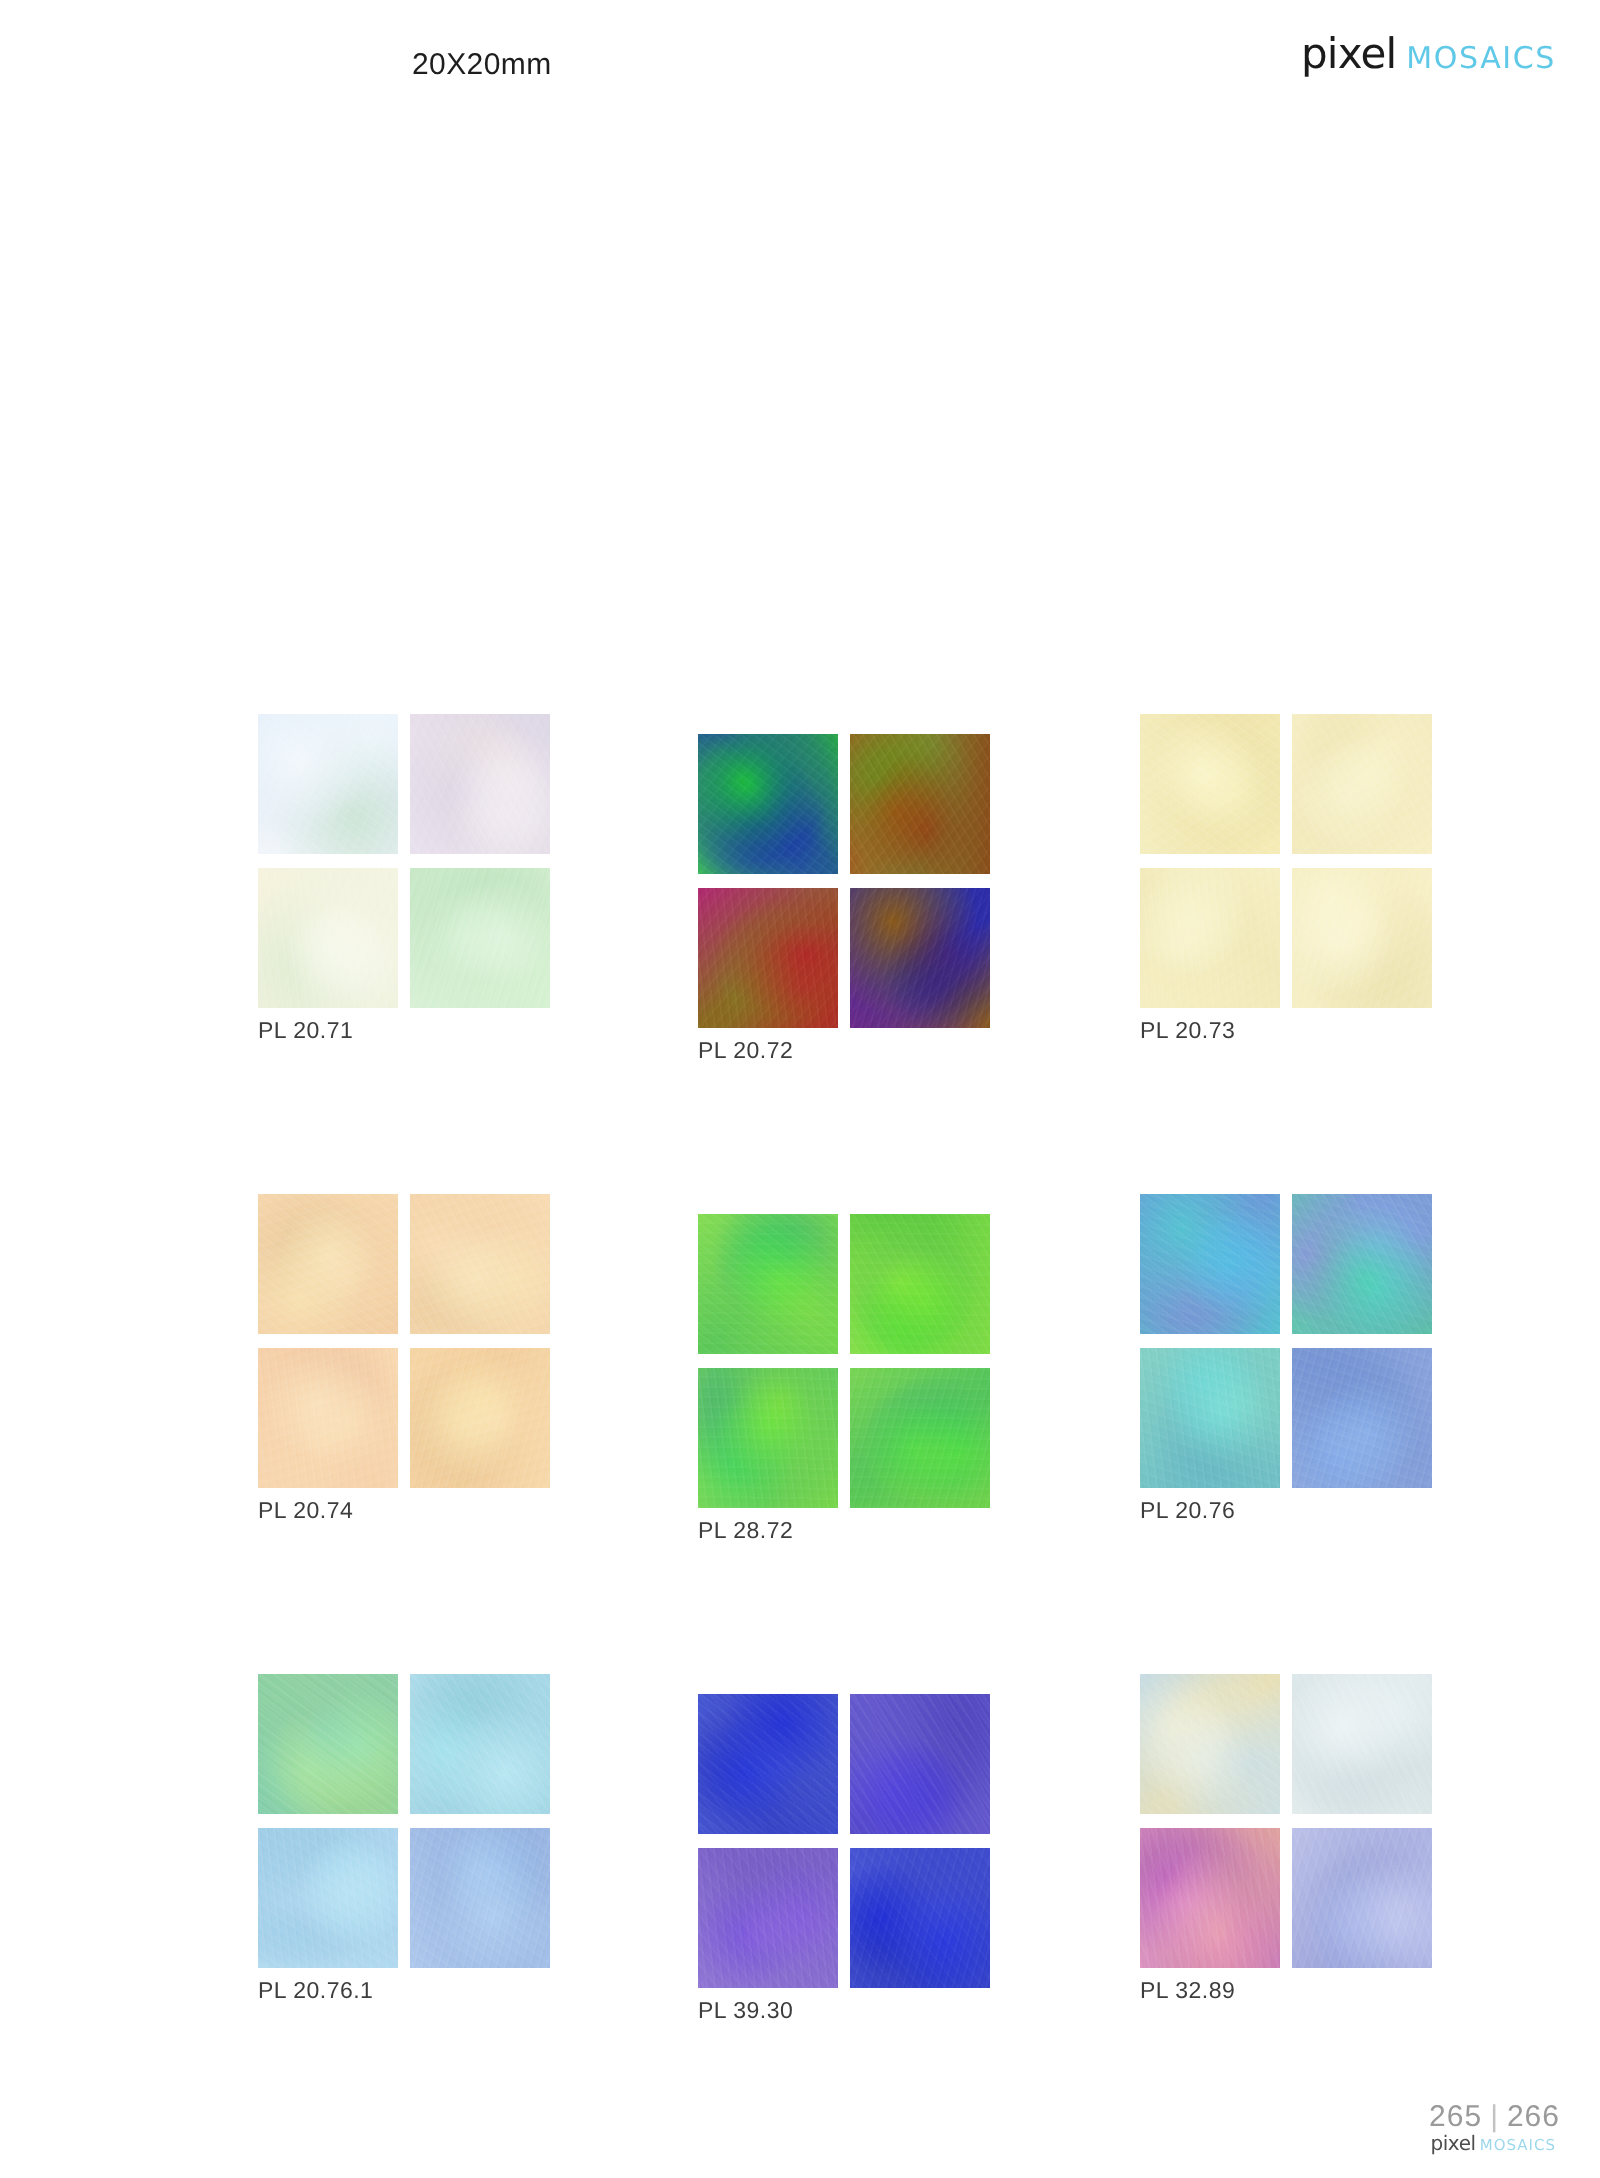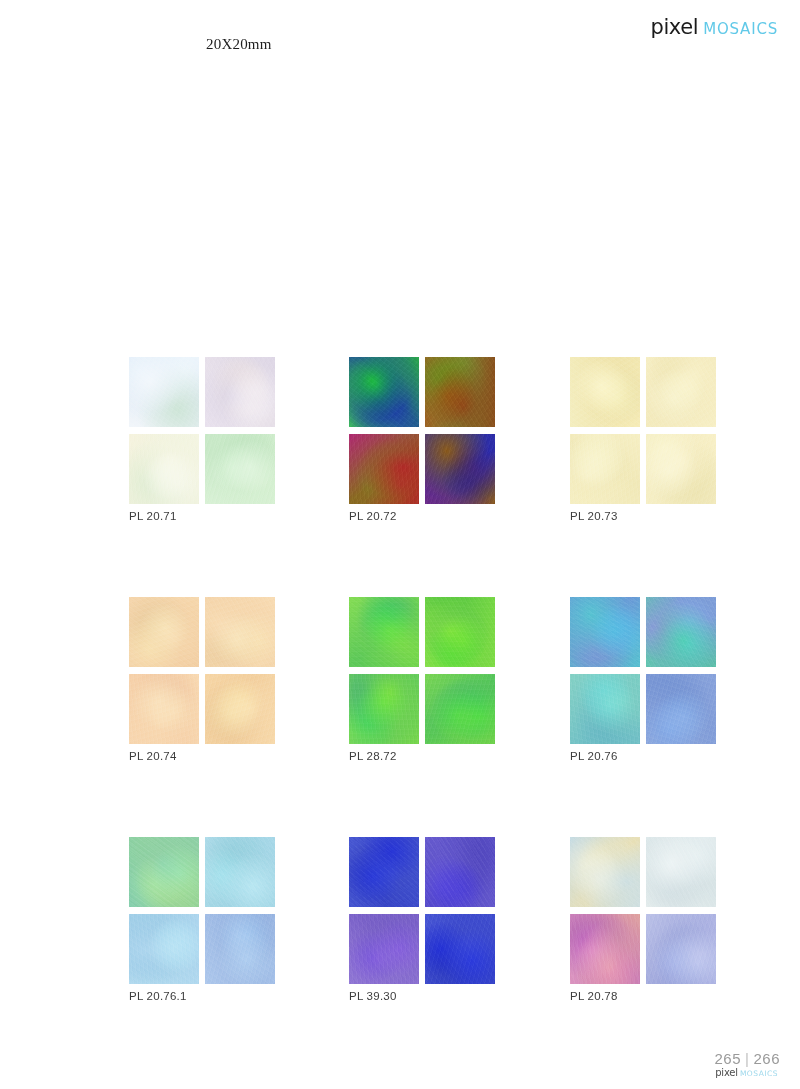--- a/index.html
+++ b/index.html
@@ -42,25 +42,25 @@
   }
   .title-sub {
     font-family: "Liberation Serif", "DejaVu Serif", serif;
     font-size: 17px;
     color: #242424;
     letter-spacing: 0.2px;
     margin-left: 7px;
   }
   .title-size {
     display: block;
-    font-family: Liberation Serif, serif;
+    font-family: Liberation Sans, sans-serif;
     font-size: 15px;
     color: #1e1e1e;
     margin-left: 120px;
-    margin-top: 12px;
+    margin-top: 0;
     letter-spacing: 0.2px;
   }
 
   .brand-logo {
     position: absolute;
     right: 22px;
     top: 15px;
     white-space: nowrap;
   }
   .brand-pixel {
@@ -88,21 +88,21 @@
   .catalog-row {
     position: relative;
     height: 240px;
   }
   .swatch-group {
     position: absolute;
     top: 0;
     width: 145px;
   }
   .swatch-group.col-0 { left: 0px; }
-  .swatch-group.col-1 { left: 220px; }
+  .swatch-group.col-1 { left: 220px; margin-top: 10px; }
   .swatch-group.col-2 { left: 441px; }
 
   .tile-quad {
     position: relative;
     width: 145px;
     height: 147px;
   }
   .tile {
     position: absolute;
     width: 70px;
@@ -422,21 +422,21 @@
             <div class="tex" style="background: radial-gradient(at 57% 78%, rgb(224, 164, 160) 0%, transparent 62%), radial-gradient(at 20% 35%, rgb(180, 104, 180) 0%, transparent 60%), linear-gradient(80deg, rgb(220, 150, 192) 0%, transparent 55%), linear-gradient(222deg, rgb(224, 164, 160) 0%, transparent 50%);"></div>
             <div class="tex2" style="background: radial-gradient(circle at 33% 53%, rgb(220, 150, 192) 0%, transparent 48%), radial-gradient(circle at 58% 81%, rgb(180, 104, 180) 0%, transparent 44%);"></div>
             <div class="grain" style="background: repeating-linear-gradient(83deg, rgba(255, 255, 255, 0.3) 0px, rgba(255, 255, 255, 0.3) 1px, rgba(0, 0, 0, 0.14) 1px, rgba(0, 0, 0, 0.14) 2px, transparent 2px, transparent 4px), repeating-linear-gradient(249deg, rgba(255, 255, 255, 0.22) 0px, rgba(255, 255, 255, 0.22) 1px, rgba(0, 0, 0, 0.1) 1px, rgba(0, 0, 0, 0.1) 3px, transparent 3px, transparent 5px);"></div>
           </div>
           <div class="tile t3" style="background: rgb(160, 168, 220);">
             <div class="tex" style="background: radial-gradient(at 80% 55%, rgb(176, 182, 228) 0%, transparent 62%), radial-gradient(at 56% 59%, rgb(146, 160, 214) 0%, transparent 60%), linear-gradient(127deg, rgb(188, 194, 232) 0%, transparent 55%), linear-gradient(251deg, rgb(176, 182, 228) 0%, transparent 50%);"></div>
             <div class="tex2" style="background: radial-gradient(circle at 74% 70%, rgb(188, 194, 232) 0%, transparent 48%), radial-gradient(circle at 45% 69%, rgb(146, 160, 214) 0%, transparent 44%);"></div>
             <div class="grain" style="background: repeating-linear-gradient(106deg, rgba(255, 255, 255, 0.3) 0px, rgba(255, 255, 255, 0.3) 1px, rgba(0, 0, 0, 0.14) 1px, rgba(0, 0, 0, 0.14) 2px, transparent 2px, transparent 4px), repeating-linear-gradient(249deg, rgba(255, 255, 255, 0.22) 0px, rgba(255, 255, 255, 0.22) 1px, rgba(0, 0, 0, 0.1) 1px, rgba(0, 0, 0, 0.1) 3px, transparent 3px, transparent 5px);"></div>
           </div>
         </div>
-        <div class="group-label">PL 20.78</div>
+        <div class="group-label">PL 32.89</div>
       </div>
     </div>
   </div>
 
 <div class="page-footer">
   <div class="folio">
     <span>265</span><span class="folio-sep">|</span><span>266</span>
   </div>
   <div class="footer-logo">
     <span class="footer-pixel">pixel</span><span class="footer-mosaics">MOSAICS</span>

